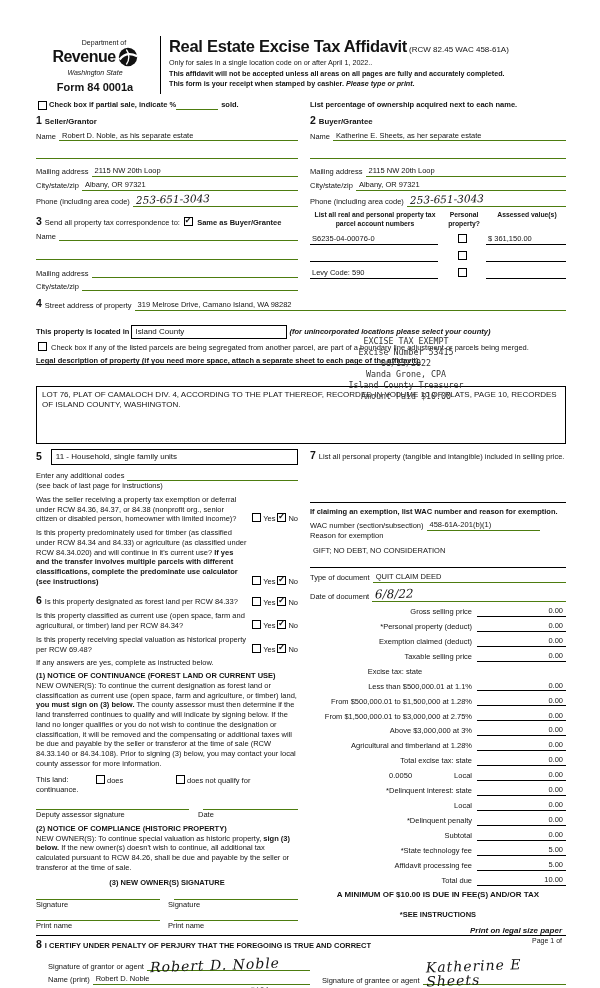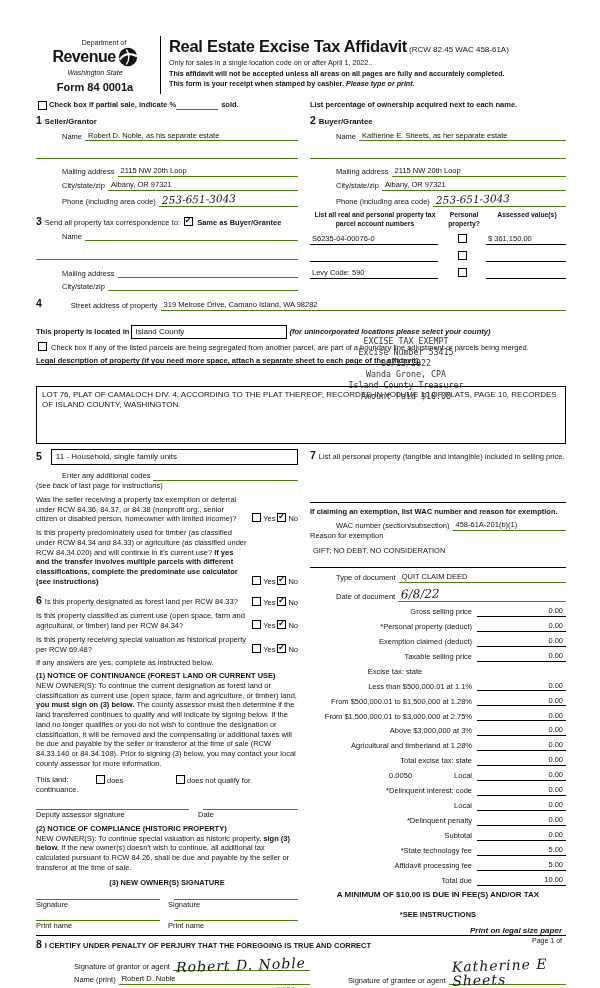--- a/index.html
+++ b/index.html
@@ -21,21 +21,21 @@
   .title-line{white-space:nowrap;}
   .main-title{font-size:16.5px;font-weight:bold;letter-spacing:-0.3px;}
   .title-rcw{font-size:8px;}
   .sub{font-size:7.2px;margin-top:1px;}
   
   .cb{width:7px;height:7px;border:1px solid #000;display:inline-block;vertical-align:-1px;
       position:relative;margin:0 2px;flex:none;}
   .cb.checked::after{content:"✓";position:absolute;left:-0.5px;top:-3px;font-size:9px;font-weight:bold;}
   .u{border-bottom:1px solid #4d7c0f;}
   .frow{display:flex;align-items:flex-end;margin-top:3px;}
-  .frow .lab{flex:none;padding-right:3px;margin-left:26px;}
+  .frow .lab{flex:none;padding-right:3px;}
   .fill{flex:1;min-height:9px;padding-left:3px;}
   .secnum{font-size:10.5px;font-weight:bold;padding-right:3px;}
   .sectitle{font-weight:bold;font-size:7.8px;}
   .cols{display:flex;gap:12px;}
   .col-l{width:262px;flex:none;}
   .col-r{flex:1;min-width:0;}
   .hand{font-family:"DejaVu Serif",serif;font-style:italic;display:inline-block;
         font-size:10.5px;transform:rotate(-1.5deg);line-height:1;}
   .sig{font-size:14px;transform:rotate(-2deg);letter-spacing:1px;position:relative;top:2px;}
   .qrow{display:flex;margin-top:4px;}
@@ -362,21 +362,21 @@
           </div>
         <div class="trow">
             <span class="tlabel">Total excise tax: state</span>
             <span class="tline"><span>0.00</span></span>
           </div>
         <div class="trow">
             <span class="tlabel"><span class="tprefix">0.0050</span><span>Local</span></span>
             <span class="tline"><span>0.00</span></span>
           </div>
         <div class="trow">
-            <span class="tlabel">*Delinquent interest: code</span>
+            <span class="tlabel">*Delinquent interest: state</span>
             <span class="tline"><span>0.00</span></span>
           </div>
         <div class="trow">
             <span class="tlabel">Local</span>
             <span class="tline"><span>0.00</span></span>
           </div>
         <div class="trow">
             <span class="tlabel">*Delinquent penalty</span>
             <span class="tline"><span>0.00</span></span>
           </div>

